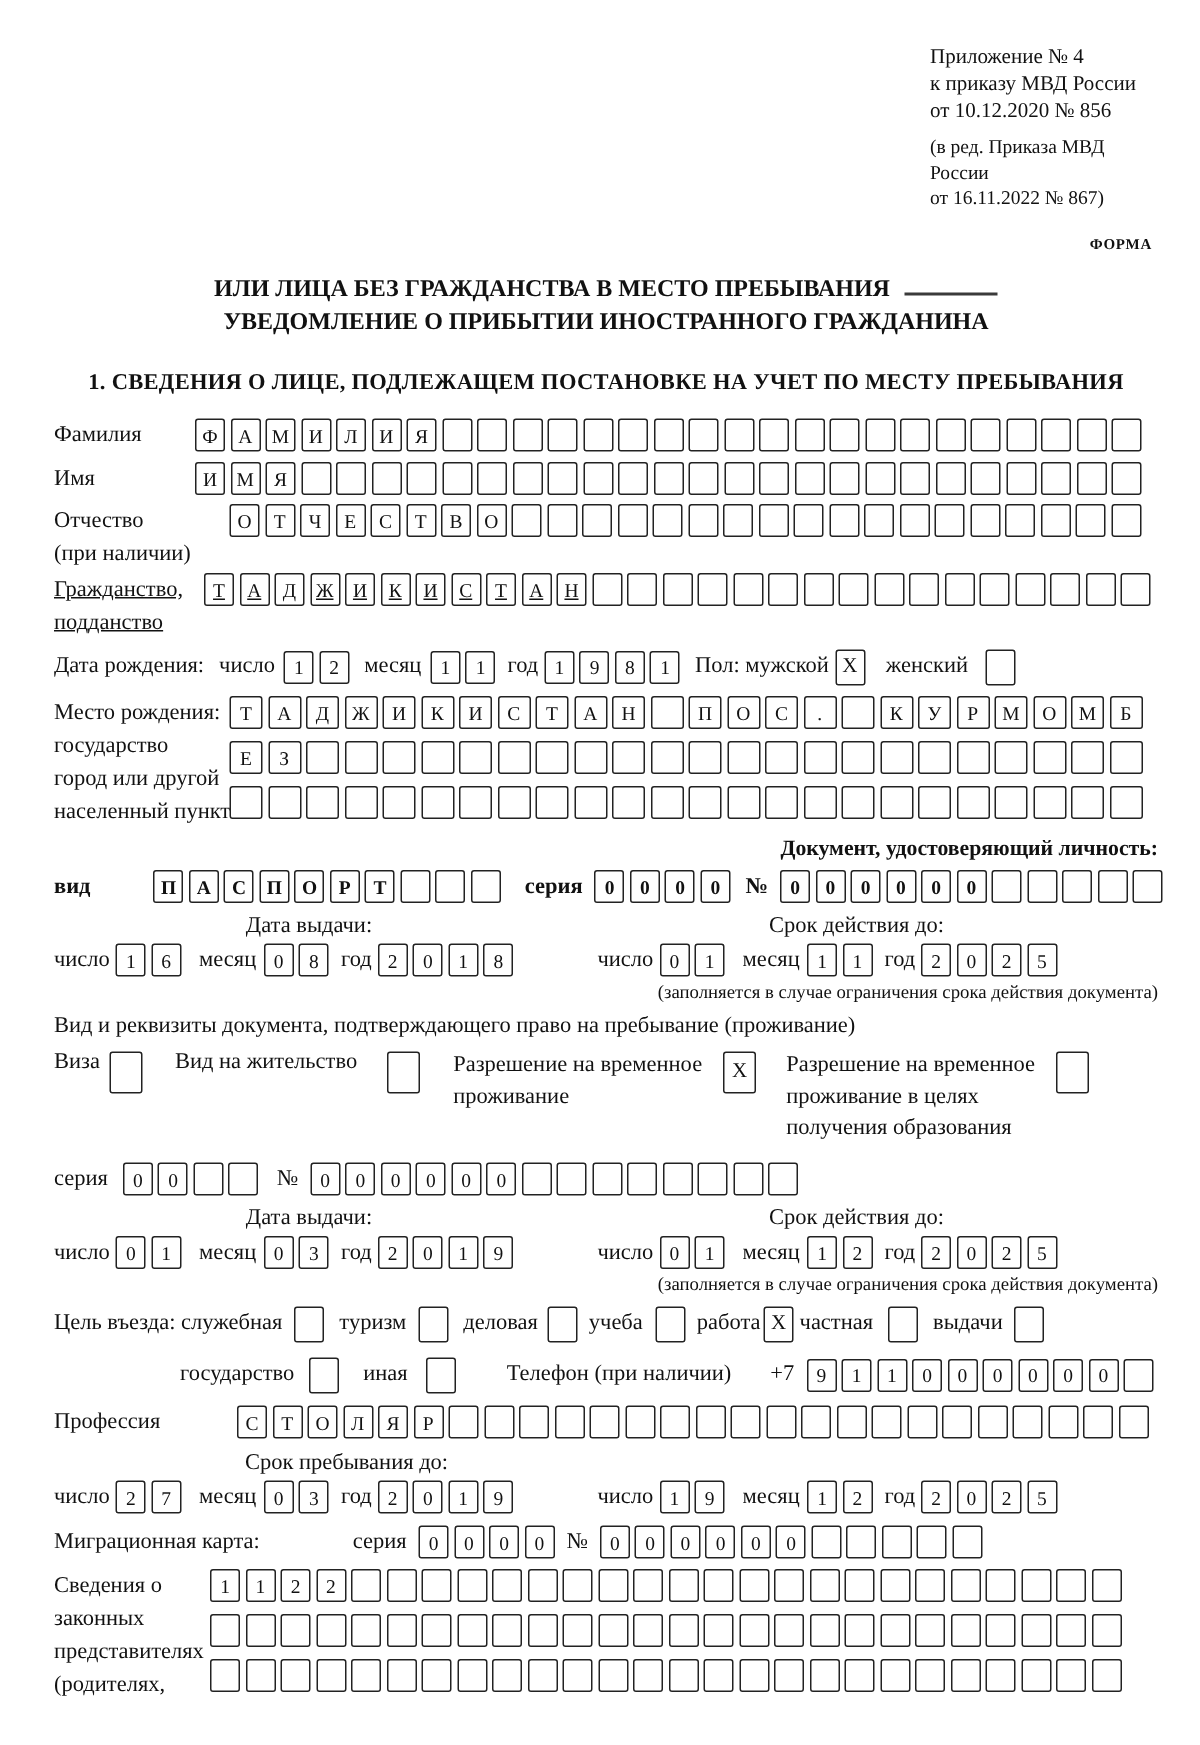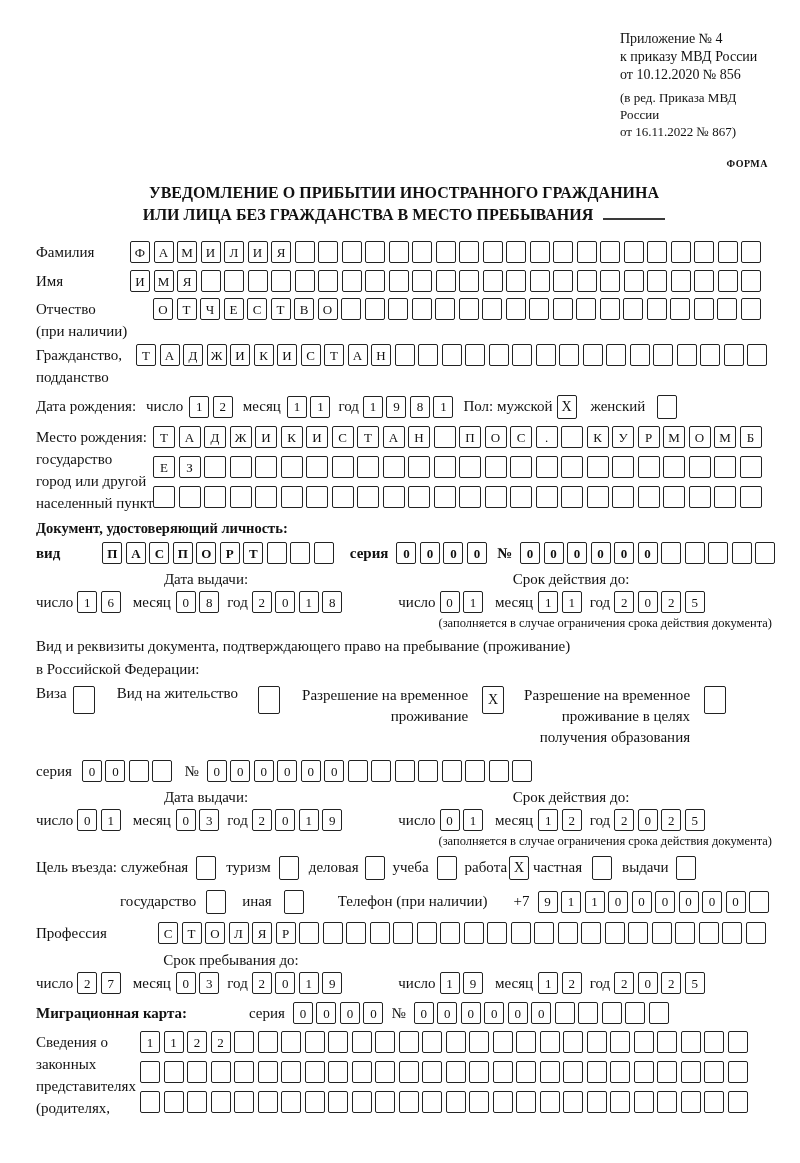--- a/index.html
+++ b/index.html
@@ -21,44 +21,45 @@
   .cells { display:inline-flex; gap:3.5px; }
   .cell { width:20px; height:22px; border:1.6px solid var(--line); border-radius:2px;
           display:inline-flex; align-items:center; justify-content:center;
           font-size:13px; line-height:1; background:#fff; flex:none; }
   .chk { width:20px; height:24px; border:1.6px solid var(--line); border-radius:2px;
          display:inline-flex; align-items:center; justify-content:center;
          font-size:14px; flex:none; margin-top:1px; }
   .chk.big { width:22px; height:28px; }
   .glabel { flex:none; line-height:22px; }
   .gright { display:flex; flex-direction:column; gap:8px; }
-  .stack { text-align:right; line-height:21px; }
+  .stack { text-align:left; line-height:21px; }
   .head { text-align:center; flex:none; }
   .gap { flex:none; display:inline-block; }
 </style>
 </head>
 <body>
 
 <div class="page">
   <div class="hdr">
     <div>Приложение № 4</div>
     <div>к приказу МВД России</div>
     <div>от 10.12.2020 № 856</div>
     <div class="ed">
       <div>(в ред. Приказа МВД России</div>
       <div>от 16.11.2022 № 867)</div>
     </div>
   </div>
   <div class="forma">ФОРМА</div>
   <div class="title">
-    <div>УВЕДОМЛЕНИЕ О ПРИБЫТИИ ИНОСТРАННОГО ГРАЖДАНИНА</div>
     <div>
       <span>ИЛИ ЛИЦА БЕЗ ГРАЖДАНСТВА В МЕСТО ПРЕБЫВАНИЯ</span><span class="underline"></span>
     </div>
+    <div>УВЕДОМЛЕНИЕ О ПРИБЫТИИ ИНОСТРАННОГО ГРАЖДАНИНА</div>
   </div>
+  <div class="sec">1. СВЕДЕНИЯ О ЛИЦЕ, ПОДЛЕЖАЩЕМ ПОСТАНОВКЕ НА УЧЕТ ПО МЕСТУ ПРЕБЫВАНИЯ</div>
   <div id="form">
       <div class="row tops" style="margin-top: 15px;">
         <div class="glabel" style="width: 94px;">
           <div class="t">Фамилия</div>
         </div>
         <div class="gright">
           <span class="cells">
             <span class="cell">Ф</span>
             <span class="cell">А</span>
             <span class="cell">М</span>
@@ -154,21 +155,21 @@
             <span class="cell"></span>
             <span class="cell"></span>
             <span class="cell"></span>
             <span class="cell"></span>
             <span class="cell"></span>
             <span class="cell"></span>
             <span class="cell"></span>
           </span>
         </div>
       </div>
-      <div class="row tops" style="margin-top: 2px;">
+      <div class="row tops" style="margin-top: 2px; text-decoration: underline;">
         <div class="glabel" style="width: 100px;">
           <div class="t">Гражданство,</div>
           <div class="t">подданство</div>
         </div>
         <div class="gright">
           <span class="cells">
             <span class="cell">Т</span>
             <span class="cell">А</span>
             <span class="cell">Д</span>
             <span class="cell">Ж</span>
@@ -303,21 +304,21 @@
             <span class="cell" style="width: 22px;"></span>
             <span class="cell" style="width: 22px;"></span>
             <span class="cell" style="width: 22px;"></span>
             <span class="cell" style="width: 22px;"></span>
             <span class="cell" style="width: 22px;"></span>
             <span class="cell" style="width: 22px;"></span>
             <span class="cell" style="width: 22px;"></span>
           </span>
         </div>
       </div>
-      <div class="row" style="margin-top: 6px; justify-content: flex-start;">
+      <div class="row" style="margin-top: 6px; justify-content: flex-end;">
         <span class="t b" style="font-size: 14.5px;">Документ, удостоверяющий личность:</span>
       </div>
       <div class="row" style="margin-top: 5px; font-weight: bold;">
         <span class="t" style="margin-right: 42px;">вид</span>
         <span class="cells">
           <span class="cell">П</span>
           <span class="cell">А</span>
           <span class="cell">С</span>
           <span class="cell">П</span>
           <span class="cell">О</span>
@@ -388,23 +389,20 @@
           <span class="cell">0</span>
           <span class="cell">2</span>
           <span class="cell">5</span>
         </span>
       </div>
       <div class="row" style="margin-top: 3px; justify-content: flex-end;">
         <span class="t small">(заполняется в случае ограничения срока действия документа)</span>
       </div>
       <div class="row" style="margin-top: 7px;">
         <span class="t">Вид и реквизиты документа, подтверждающего право на пребывание (проживание)</span>
-      </div>
-      <div class="row" style="margin-top: 6px;">
-        <span class="t">в Российской Федерации:</span>
       </div>
       <div class="row tops" style="margin-top: 7px;">
         <span class="t" style="margin-right: 6px;">Виза</span>
         <span class="chk big"></span>
         <span class="t" style="margin-left: 22px; margin-right: 20px;">Вид на жительство</span>
         <span class="chk big"></span>
         <span class="stack" style="margin-left: 22px; margin-right: 14px;">
           <div class="t">Разрешение на временное</div>
           <div class="t">проживание</div>
         </span>
@@ -591,21 +589,21 @@
         </span>
         <span class="t" style="margin-left: 8px; margin-right: 4px;">год</span>
         <span class="cells">
           <span class="cell">2</span>
           <span class="cell">0</span>
           <span class="cell">2</span>
           <span class="cell">5</span>
         </span>
       </div>
       <div class="row" style="margin-top: 8px;">
-        <span class="t" style="margin-right: 62px; font-weight: bold;">Миграционная карта:</span>
+        <span class="t" style="margin-right: 62px;">Миграционная карта:</span>
         <span class="t" style="margin-right: 8px;">серия</span>
         <span class="cells">
           <span class="cell">0</span>
           <span class="cell">0</span>
           <span class="cell">0</span>
           <span class="cell">0</span>
         </span>
         <span class="t" style="margin-left: 8px; margin-right: 8px;">№</span>
         <span class="cells">
           <span class="cell">0</span>

